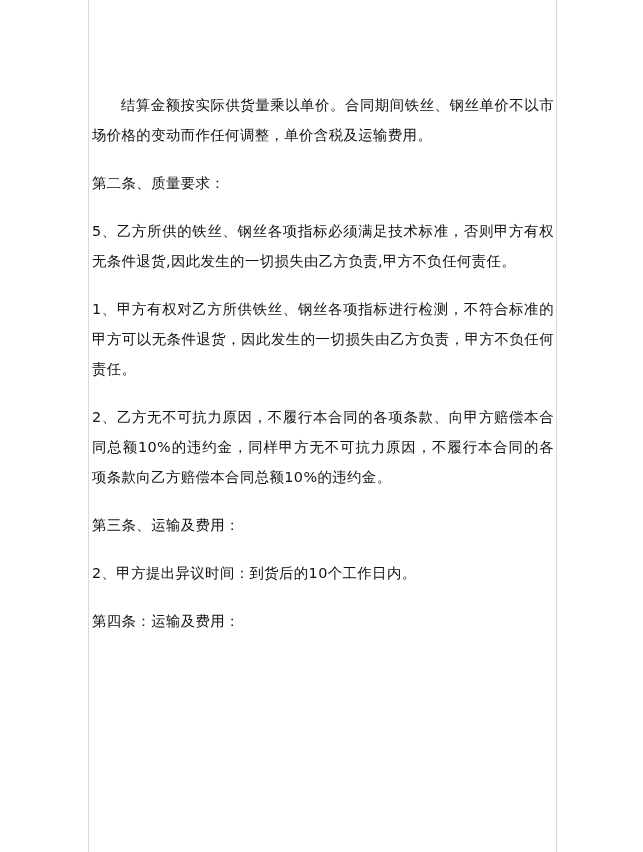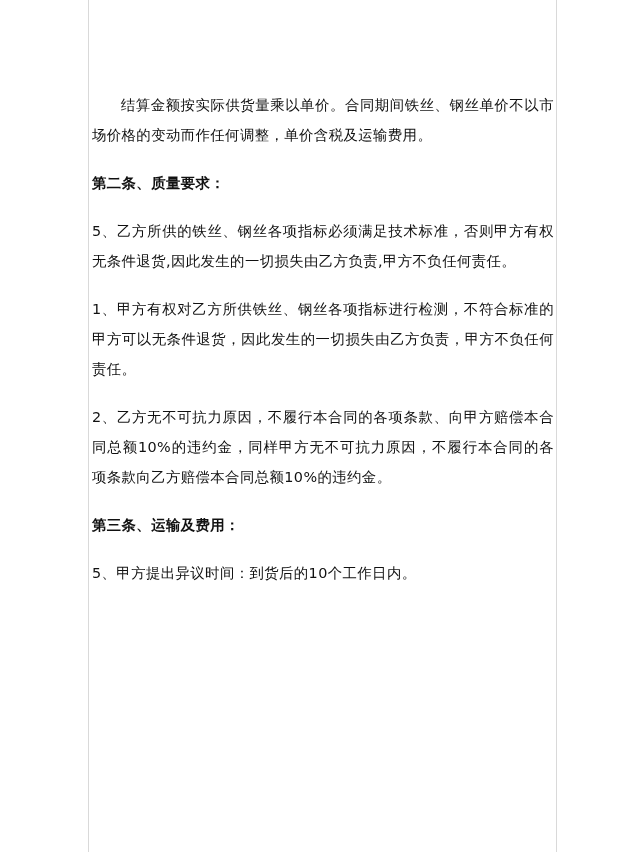--- a/index.html
+++ b/index.html
@@ -46,33 +46,34 @@
     line-height: 30px;
     text-align: justify;
     letter-spacing: 0.4px;
     color: #111111;
     font-family: "DejaVu Sans", "Liberation Sans", sans-serif;
   }
   p.para.indent {
     text-indent: 2em;
   }
   p.para.heading {
-    font-weight: 700;
+    font-weight: 400;
     margin-bottom: 18px;
   }
 </style>
 </head>
 <body>
 
 <div class="page">
   <div class="margin-line left"></div>
   <div class="margin-line right"></div>
 
   <div class="doc-body">
     <p class="para indent">结算金额按实际供货量乘以单价。合同期间铁丝、钢丝单价不以市场价格的变动而作任何调整，单价含税及运输费用。</p>
     <p class="para heading">第二条、质量要求：</p>
     <p class="para">5、乙方所供的铁丝、钢丝各项指标必须满足技术标准，否则甲方有权无条件退货,因此发生的一切损失由乙方负责,甲方不负任何责任。</p>
     <p class="para">1、甲方有权对乙方所供铁丝、钢丝各项指标进行检测，不符合标准的甲方可以无条件退货，因此发生的一切损失由乙方负责，甲方不负任何责任。</p>
     <p class="para">2、乙方无不可抗力原因，不履行本合同的各项条款、向甲方赔偿本合同总额10%的违约金，同样甲方无不可抗力原因，不履行本合同的各项条款向乙方赔偿本合同总额10%的违约金。</p>
     <p class="para heading">第三条、运输及费用：</p>
-    <p class="para">5、甲方提出异议时间：到货后的10个工作日内。</p>
+    <p class="para">2、甲方提出异议时间：到货后的10个工作日内。</p>
+    <p class="para heading">第四条：运输及费用：</p>
   </div>
 </div>
 
 </body></html>

